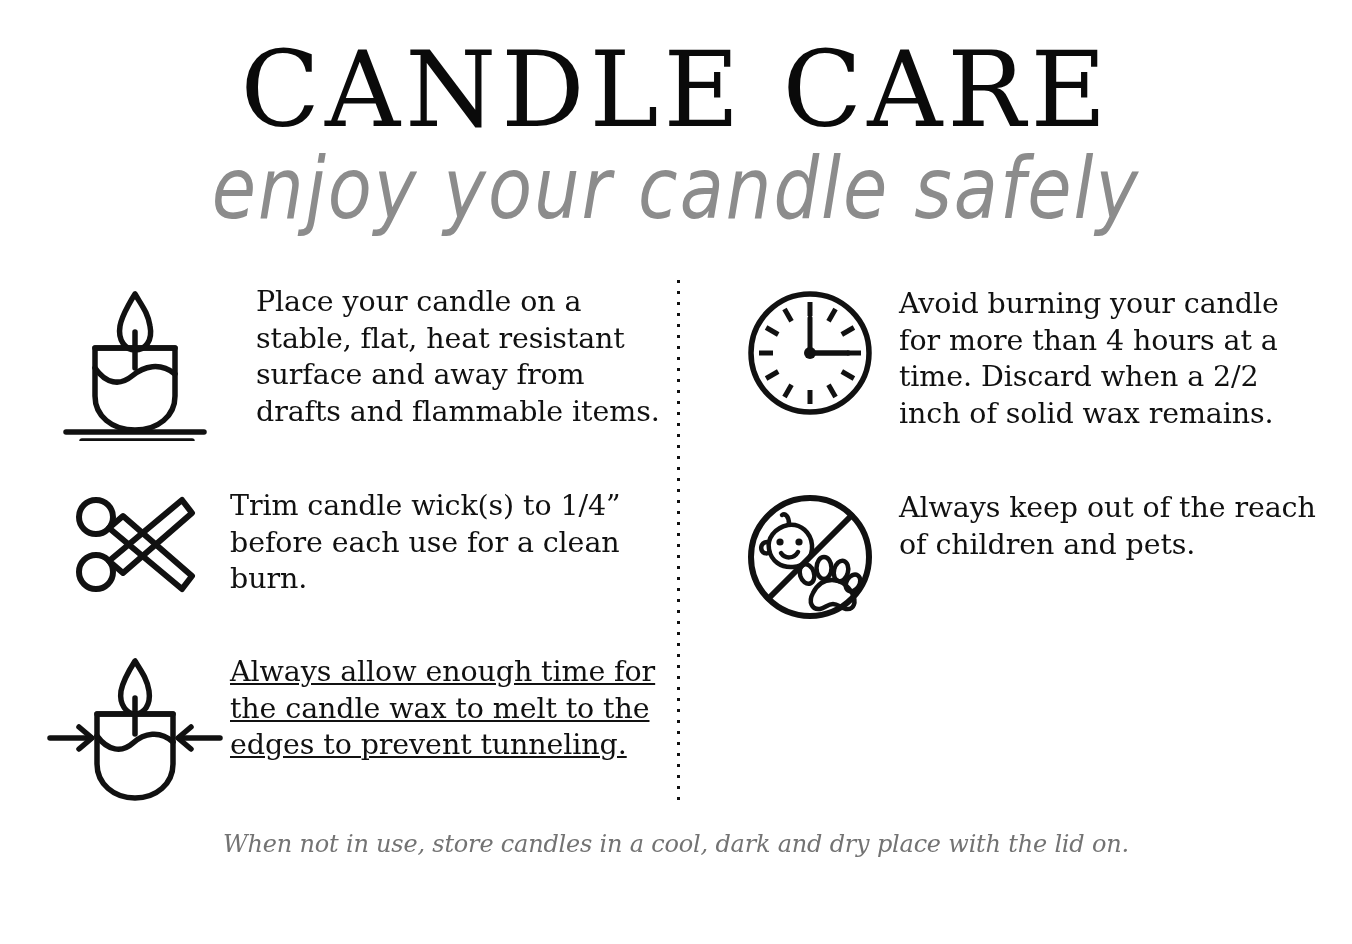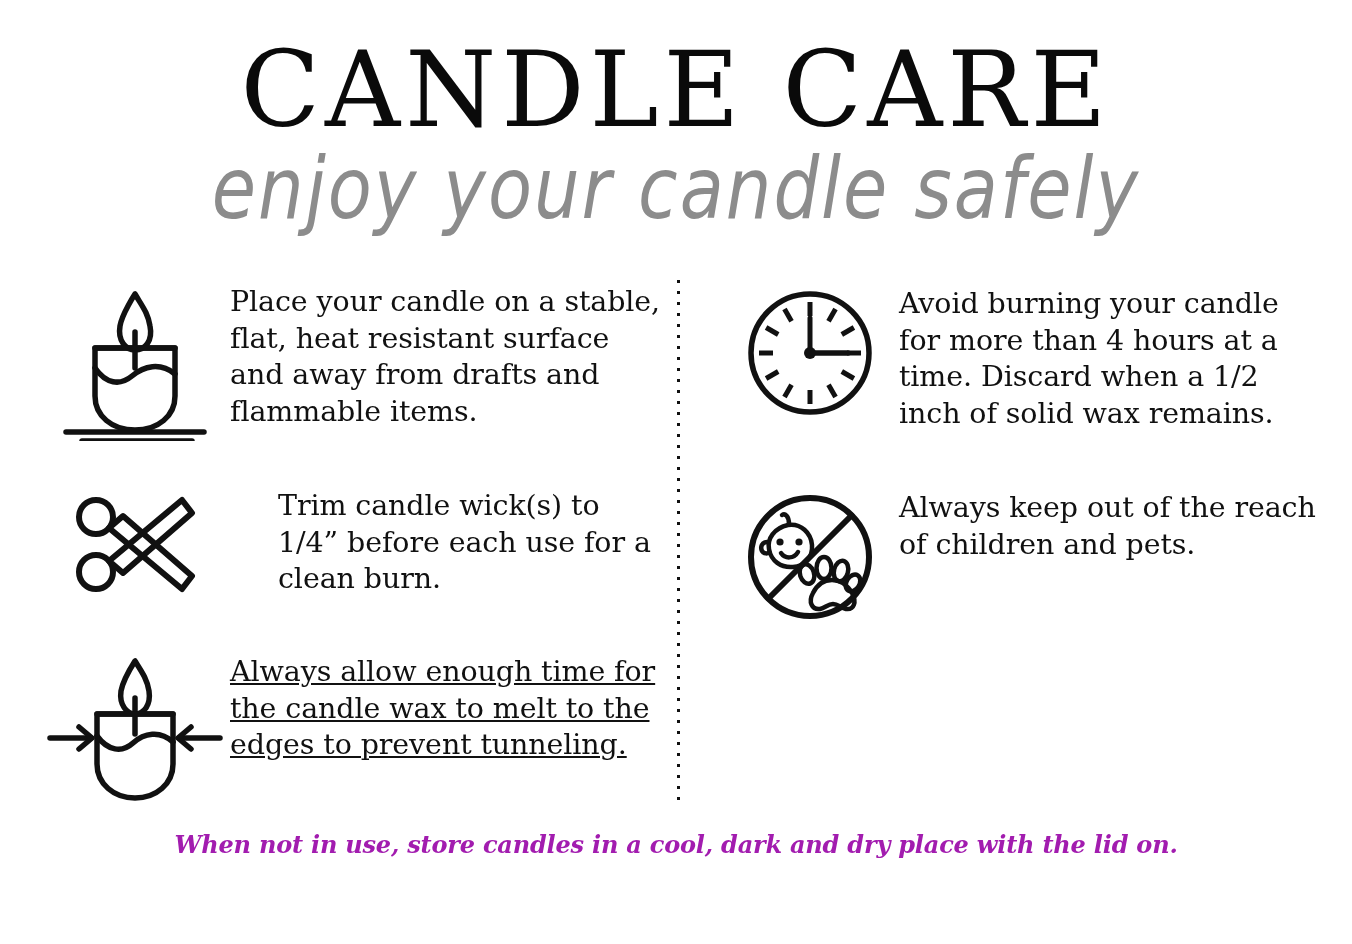--- a/index.html
+++ b/index.html
@@ -89,22 +89,22 @@
     background-image: radial-gradient(circle, #111 1.6px, rgba(0,0,0,0) 1.9px);
     background-size: 5px 11px;
     background-repeat: repeat-y;
   }
 
   .tip {
     display: flex;
     align-items: flex-start;
     box-sizing: border-box;
   }
-  .col-left .tip:nth-child(1) { height: 208px; padding-top: 10px; }
-  .col-left .tip:nth-child(2) { height: 168px; padding-top: 6px; gap: 48px; }
+  .col-left .tip:nth-child(1) { height: 208px; padding-top: 10px; gap: 26px; }
+  .col-left .tip:nth-child(2) { height: 168px; padding-top: 6px; }
   .col-left .tip:nth-child(3) { height: 164px; padding-top: 4px; text-decoration: underline; }
 
   .col-right .tip:nth-child(1) { height: 208px; padding-top: 12px; }
   .col-right .tip:nth-child(2) { height: 168px; padding-top: 8px; }
   .col-right .tip:nth-child(3) { height: 164px; padding-top: 14px; }
 
   .icon-slot {
     width: 190px;
     min-width: 190px;
     display: flex;
@@ -128,24 +128,24 @@
 
   
   .footer {
     position: absolute;
     top: 828px;
     left: 0;
     width: 1352px;
     text-align: center;
     font-family: "DejaVu Serif", serif;
     font-style: italic;
-    font-weight: 700;
+    font-weight: 400;
     font-size: 24px;
     line-height: 33px;
-    color: #a21caf;
+    color: #737373;
     letter-spacing: -0.2px;
   }
   .footer div { white-space: nowrap; }
 
   svg { display: block; }
 </style>
 </head>
 <body>
 
 <div class="page">
@@ -250,21 +250,21 @@
               <path d="M108.9 39.5 L96.8 46.5"></path>
               <path d="M39.5 108.9 L46.5 96.8"></path>
               <path d="M90.5 21.1 L83.5 33.2"></path>
             </g>
 
             <path d="M65 65 L65 30" stroke-width="5" stroke-linecap="round"></path>
             <path d="M65 65 L103 65" stroke-width="5.5" stroke-linecap="round"></path>
             <circle cx="65" cy="65" r="6" fill="#111111" stroke="none"></circle>
           </svg>
         </div>
-        <div class="tip-text">Avoid burning your candle for more than 4 hours at a time. Discard when a 1/2 inch of solid wax remains.</div>
+        <div class="tip-text">Avoid burning your candle for more than 4 hours at a time. Discard when a 2/2 inch of solid wax remains.</div>
       </div>
 
 
       <div class="tip">
         <div class="icon-slot">
           <svg width="130" height="130" viewBox="0 0 130 130" fill="none" stroke="#111111" stroke-linecap="round" stroke-linejoin="round">
 
             <circle cx="65" cy="65" r="59" stroke-width="6"></circle>
 
             <path d="M23.5 106.5 L106.5 23.5" stroke-width="6"></path>

